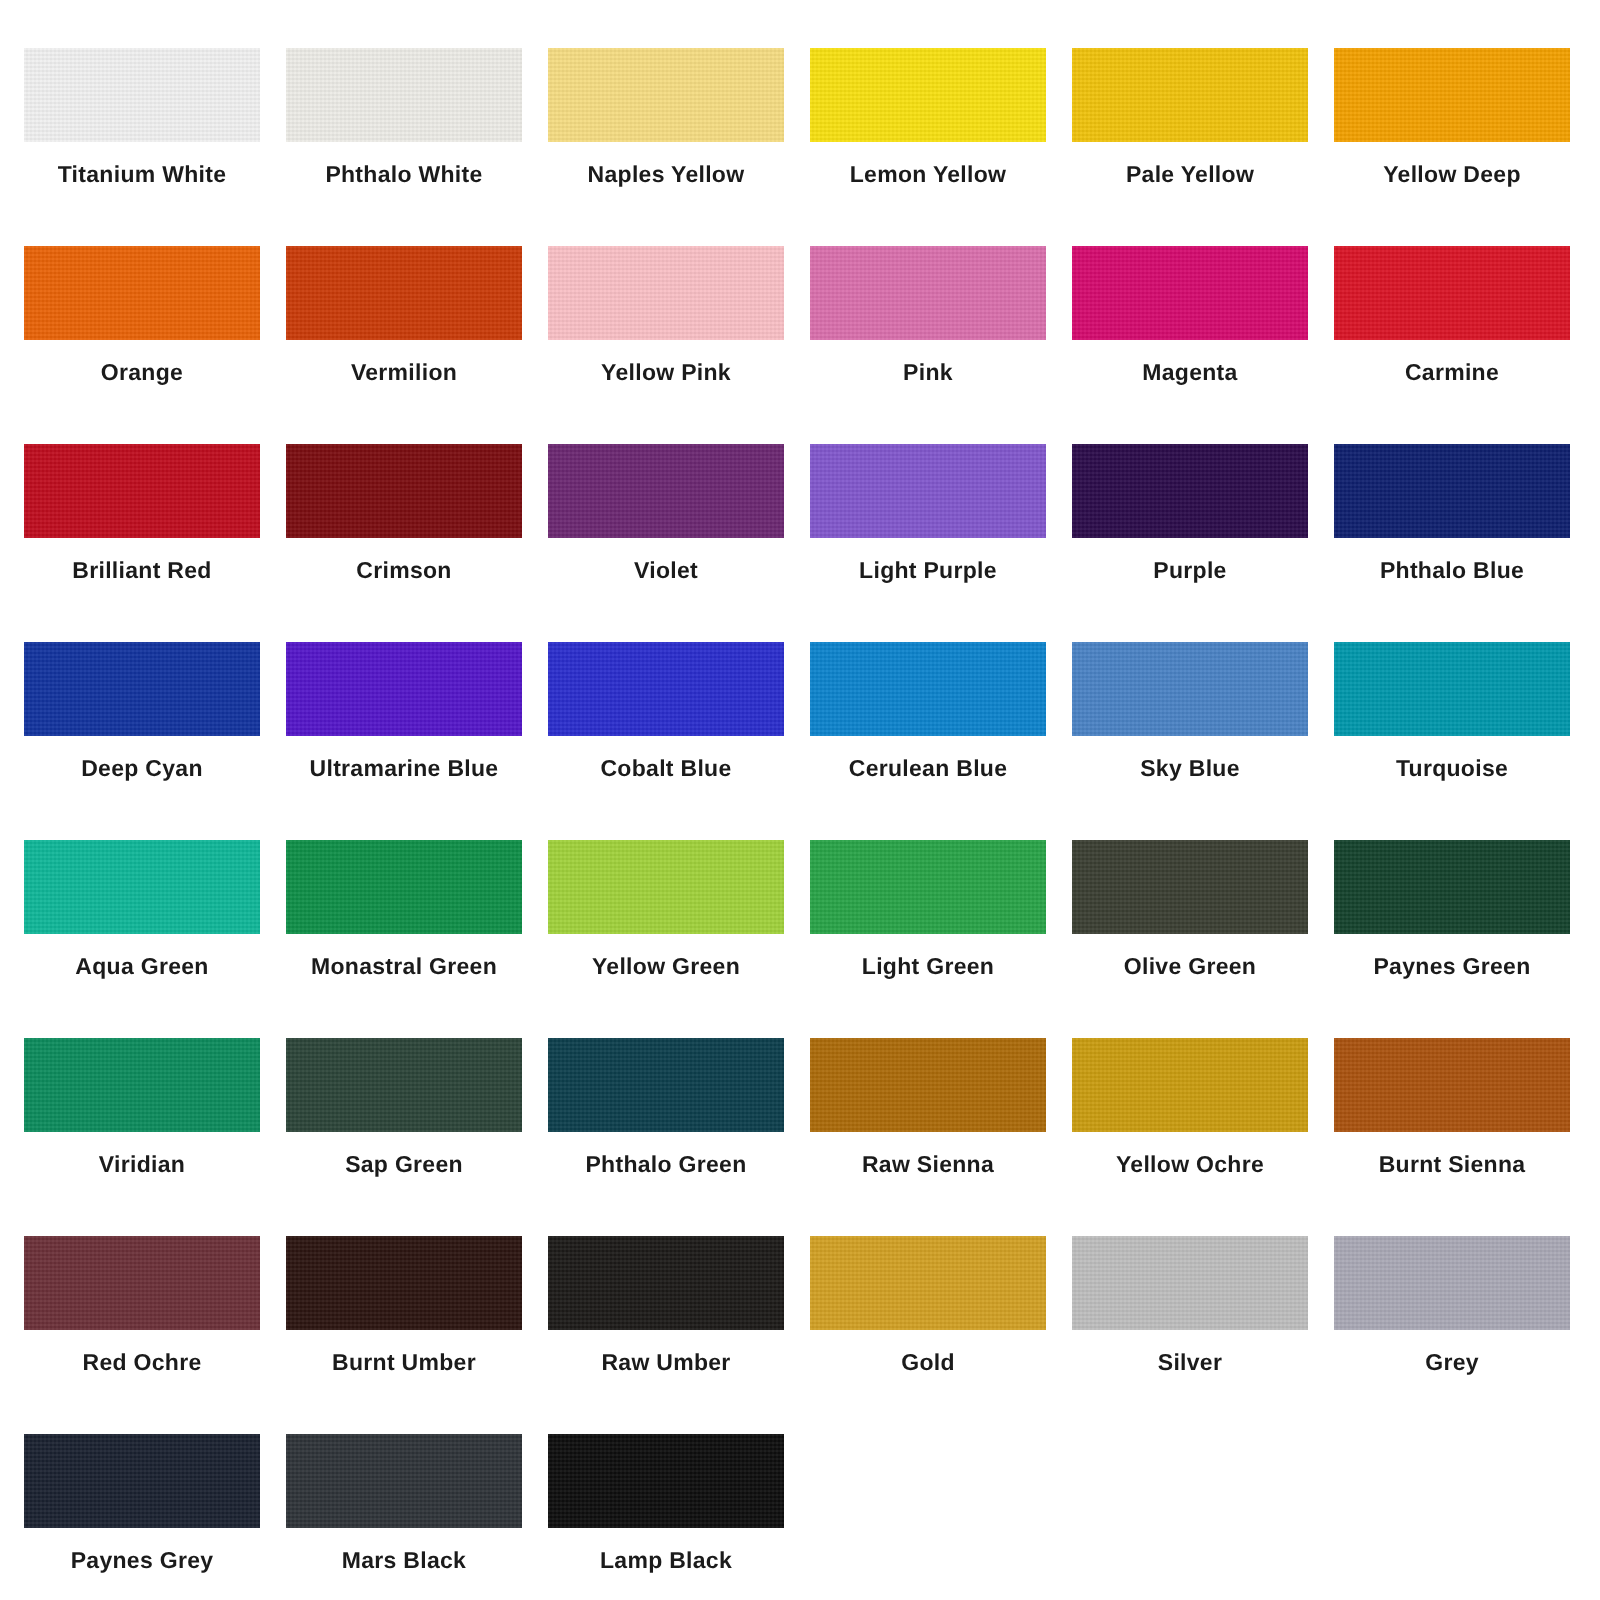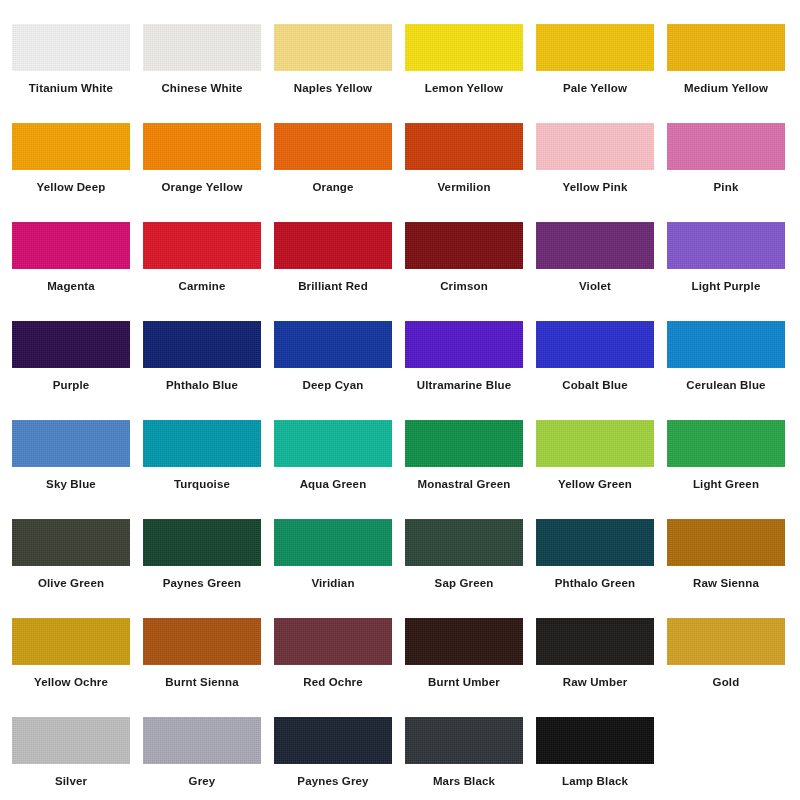--- a/index.html
+++ b/index.html
@@ -75,47 +75,39 @@
 <body>
 
 <div id="chart">
   <div class="swatch-grid">
       <div class="swatch-cell">
         <div class="swatch-chip" style="background-color: rgb(240, 240, 240);"></div>
         <div class="swatch-label">Titanium White</div>
       </div>
       <div class="swatch-cell">
         <div class="swatch-chip" style="background-color: rgb(236, 235, 230);"></div>
-        <div class="swatch-label">Chinese White</div>
+        <div class="swatch-label">Phthalo White</div>
       </div>
       <div class="swatch-cell">
         <div class="swatch-chip" style="background-color: rgb(245, 220, 130);"></div>
         <div class="swatch-label">Naples  Yellow</div>
       </div>
       <div class="swatch-cell">
         <div class="swatch-chip" style="background-color: rgb(247, 224, 17);"></div>
         <div class="swatch-label">Lemon Yellow</div>
       </div>
       <div class="swatch-cell">
         <div class="swatch-chip" style="background-color: rgb(239, 194, 12);"></div>
         <div class="swatch-label">Pale Yellow</div>
       </div>
       <div class="swatch-cell">
-        <div class="swatch-chip" style="background-color: rgb(236, 179, 12);"></div>
-        <div class="swatch-label">Medium Yellow</div>
-      </div>
-      <div class="swatch-cell">
         <div class="swatch-chip" style="background-color: rgb(242, 160, 0);"></div>
         <div class="swatch-label">Yellow Deep</div>
       </div>
       <div class="swatch-cell">
-        <div class="swatch-chip" style="background-color: rgb(242, 129, 0);"></div>
-        <div class="swatch-label">Orange Yellow</div>
-      </div>
-      <div class="swatch-cell">
         <div class="swatch-chip" style="background-color: rgb(232, 98, 7);"></div>
         <div class="swatch-label">Orange</div>
       </div>
       <div class="swatch-cell">
         <div class="swatch-chip" style="background-color: rgb(201, 58, 8);"></div>
         <div class="swatch-label">Vermilion</div>
       </div>
       <div class="swatch-cell">
         <div class="swatch-chip" style="background-color: rgb(249, 191, 197);"></div>
         <div class="swatch-label">Yellow Pink</div>

